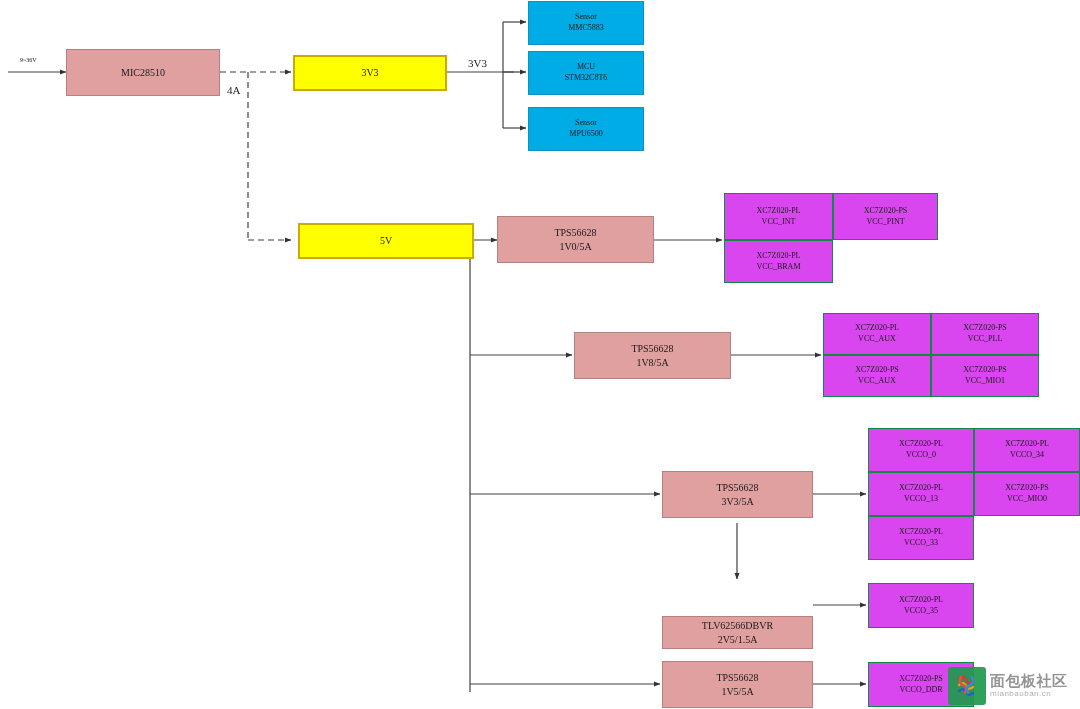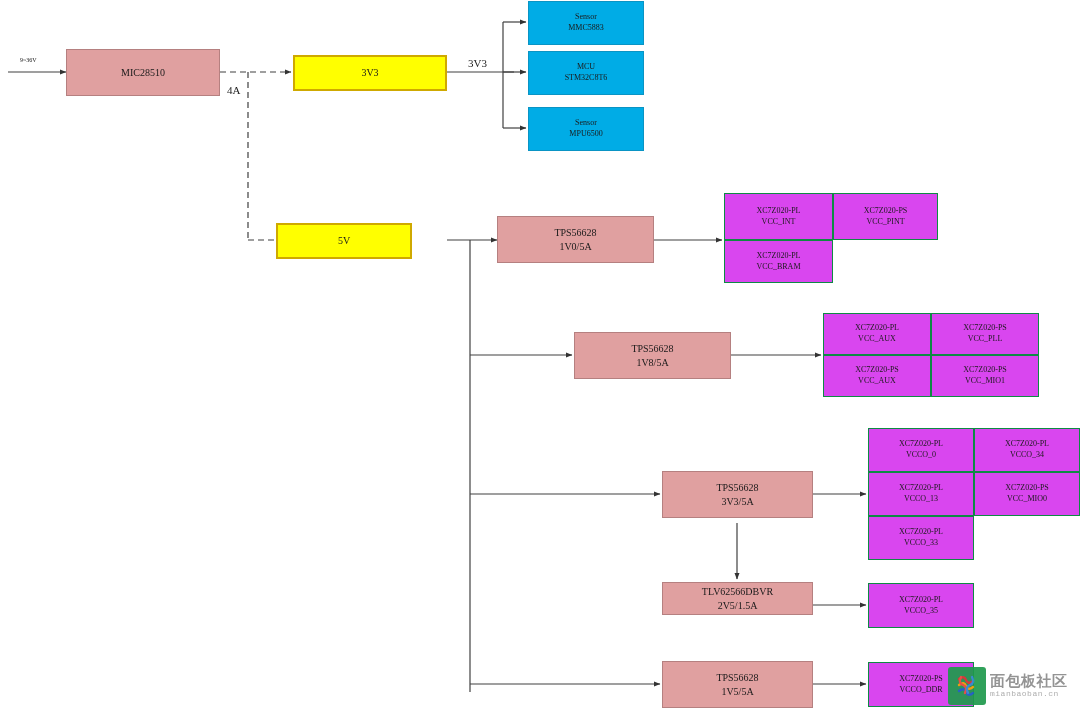--- a/index.html
+++ b/index.html
@@ -105,21 +105,21 @@
     font-size: 15px;
     font-weight: bold;
     color: #8c8c8c;
     letter-spacing: 0.5px;
     font-family: "DejaVu Sans", sans-serif;
   }
   #wm-sub {
     font-size: 8px;
     color: #a8a8a8;
     letter-spacing: 0.5px;
-    font-family: Liberation Mono, monospace;
+    font-family: Liberation Sans, sans-serif;
   }
 </style>
 </head>
 <body>
 
 <div id="diagram">
 
   <svg id="edges" viewBox="0 0 1080 709" xmlns="http://www.w3.org/2000/svg">
     <defs>
       <marker id="arrow" markerWidth="7" markerHeight="7" refX="6.2" refY="3" orient="auto" markerUnits="userSpaceOnUse">
@@ -164,21 +164,21 @@
   <div class="edge-label" style="left:227px; top:56px;margin-top:28px;">4A</div>
   <div class="edge-label" style="left:468px; top:57px;">3V3</div>
 
   <div class="node n-salmon" style="left:66px; top:49px; width:154px; height:47px;">
     <span class="l1">MIC28510</span>
   </div>
 
   <div class="node n-yellow" style="left:293px; top:55px; width:154px; height:36px;">
     <span class="l1">3V3</span>
   </div>
-  <div class="node n-yellow" style="left:276px; top:223px; width:136px; height:36px;">
+  <div class="node n-yellow" style="left:298px; top:223px; width:176px; height:36px;">
     <span class="l1">5V</span>
   </div>
 
   <div class="node n-blue" style="left:528px; top:1px; width:116px; height:44px;">
     <span class="l1">Sensor</span>
     <span class="l2">MMC5883</span>
   </div>
   <div class="node n-blue" style="left:528px; top:51px; width:116px; height:44px;align-items:center;">
     <span class="l1">MCU</span>
     <span class="l2">STM32C8T6</span>
@@ -193,21 +193,21 @@
     <span class="l2">1V0/5A</span>
   </div>
   <div class="node n-salmon" style="left:574px; top:332px; width:157px; height:47px;">
     <span class="l1">TPS56628</span>
     <span class="l2">1V8/5A</span>
   </div>
   <div class="node n-salmon" style="left:662px; top:471px; width:151px; height:47px;">
     <span class="l1">TPS56628</span>
     <span class="l2">3V3/5A</span>
   </div>
-  <div class="node n-salmon" style="left:662px; top:582px; width:151px; height:33px;">
+  <div class="node n-salmon" style="left:662px; top:616px; width:151px; height:33px;">
     <span class="l1">TLV62566DBVR</span>
     <span class="l2">2V5/1.5A</span>
   </div>
   <div class="node n-salmon" style="left:662px; top:661px; width:151px; height:47px;">
     <span class="l1">TPS56628</span>
     <span class="l2">1V5/5A</span>
   </div>
 
   <div class="node n-green" style="left:724px; top:193px; width:109px; height:47px;">
     <span class="l1">XC7Z020-PL</span>

